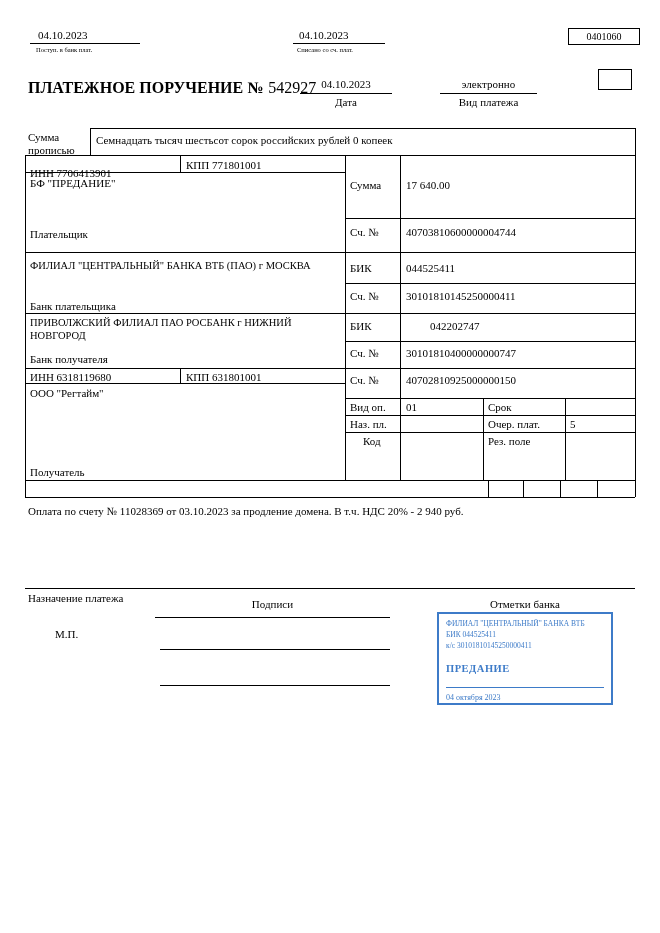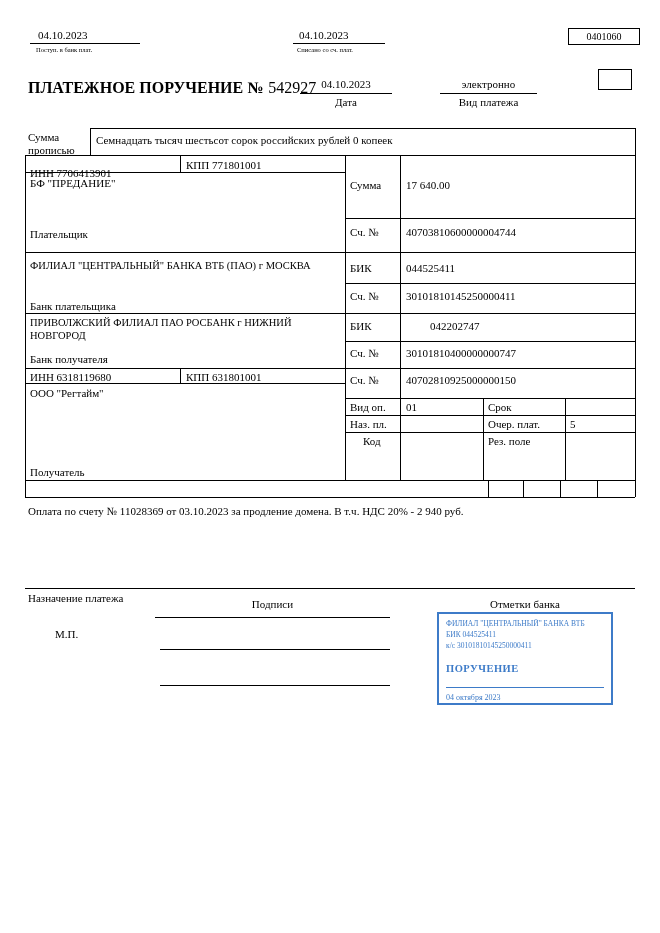--- a/index.html
+++ b/index.html
@@ -133,18 +133,18 @@
   <div class="hl" style="left:155px;top:617px;width:235px;"></div>
   <div class="t c" style="left:437px;top:598px;width:176px;">Отметки банка</div>
   <div class="t" style="left:55px;top:628px;">М.П.</div>
   <div class="hl" style="left:160px;top:649px;width:230px;"></div>
   <div class="hl" style="left:160px;top:685px;width:230px;"></div>
 
   <div class="stamp" style="border-color: rgb(61, 123, 200); color: rgb(61, 123, 200);">
     <div>ФИЛИАЛ "ЦЕНТРАЛЬНЫЙ" БАНКА ВТБ</div>
     <div>БИК 044525411</div>
     <div>к/с 30101810145250000411</div>
-    <div class="status">ПОРУЧЕНИЕ</div>
+    <div class="status">ПРЕДАНИЕ</div>
     <div class="sline" style="border-top-color: rgb(61, 123, 200);"></div>
     <div class="sdate">04 октября 2023</div>
   </div>
 
 </div>
 
 </body></html>

